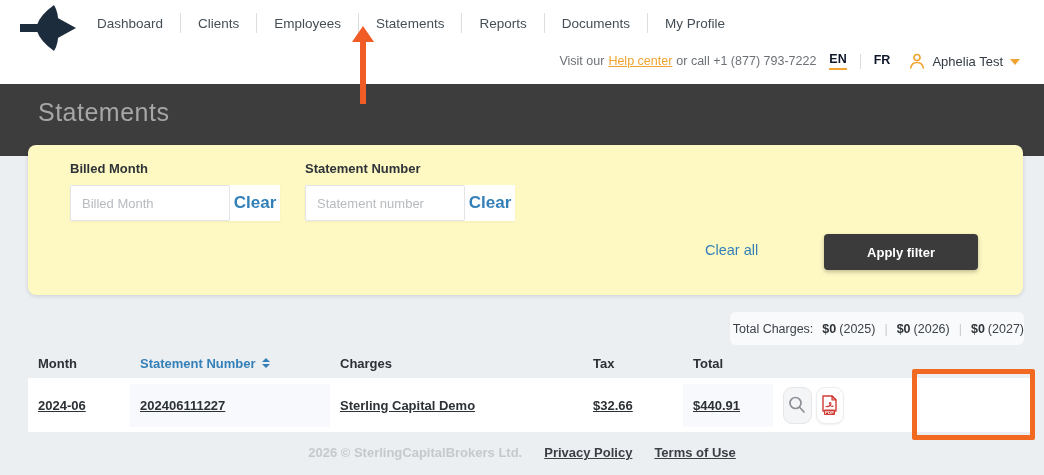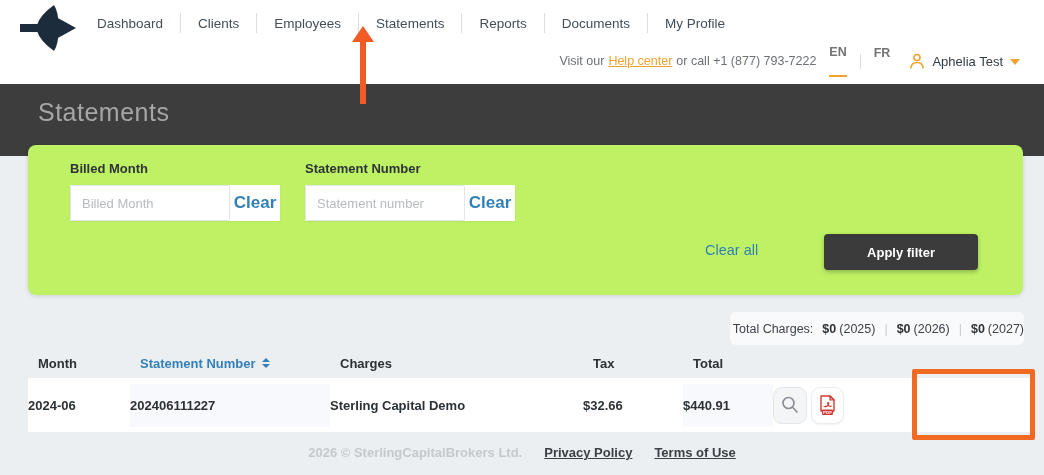--- a/index.html
+++ b/index.html
@@ -10,32 +10,32 @@
   
   .topbar { position:absolute; left:0; top:0; width:1044px; height:84px; background:#ffffff; z-index:1; }
   .nav-row { position:absolute; left:0; top:0; width:100%; height:46px; display:flex; align-items:center; }
   .logo { position:absolute; left:20px; top:5px; width:56px; height:46px; cursor:pointer; }
   .menu { position:absolute; left:80px; top:0; height:46px; display:flex; align-items:center; }
   .nav-item { font-size:13.5px; color:#454e56; padding:0 17px; text-decoration:none; cursor:pointer; white-space:nowrap; }
   .nav-div { width:1px; height:20px; background:#dcdfe2; }
   .help-row { position:absolute; right:24px; top:46px; height:30px; display:flex; align-items:center; gap:13px; font-size:12.5px; color:#6b7177; }
   .help-text { display:inline-flex; gap:4px; align-items:center; }
   .help-link { color:#f0a330; text-decoration:underline; cursor:pointer; }
-  .lang { color:#737373; font-weight:bold; cursor:pointer; padding-bottom:16px; }
+  .lang { color:#0f172a; font-weight:bold; cursor:pointer; padding-bottom:2px; }
   .lang.en { border-bottom:2px solid #f0a330; }
   .lang-div { width:1px; height:15px; background:#d9dcdf; }
   .user { display:inline-flex; align-items:center; gap:7px; cursor:pointer; color:#333c44; font-size:13px; margin-left:6px; }
   .chev { width:0; height:0; border-left:5px solid transparent; border-right:5px solid transparent; border-top:6px solid #f0a330; margin-top:2px; }
 
   
   .hero { position:absolute; left:0; top:84px; width:1044px; height:72px; background:#3d3d3d; }
   .hero h1 { position:absolute; left:38px; top:14px; font-size:25px; font-weight:400; color:#a6a6a6; letter-spacing:.5px; }
 
   
-  .filter-card { position:absolute; left:28px; top:145px; width:995px; height:150px; background:#bef264; border-radius:8px; box-shadow:0 1px 4px rgba(0,0,0,.14); z-index:2; }
+  .filter-card { position:absolute; left:28px; top:145px; width:995px; height:150px; background:#fef9c3; border-radius:8px; box-shadow:0 1px 4px rgba(0,0,0,.14); z-index:2; }
   .field { position:absolute; top:16px; }
   .field.f1 { left:42px; }
   .field.f2 { left:277px; }
   .field label { display:block; font-size:13px; font-weight:bold; color:#2e3338; margin-bottom:9px; }
   .input-group { display:flex; background:#fff; box-shadow:0 1px 2px rgba(0,0,0,.05); }
   .input-group input { width:160px; height:36px; border:1px solid #e2e4e7; border-radius:2px; padding:0 11px; font-size:13px; color:#333; font-family:inherit; background:#fff; }
   .input-group input::placeholder { color:#b7bbbf; }
   .clear-btn { width:50px; height:36px; border:none; background:#fff; color:#3380b8; font-size:17px; font-weight:bold; cursor:pointer; font-family:inherit; }
   .clear-all { position:absolute; left:677px; top:97px; font-size:14.5px; color:#3380b8; cursor:pointer; text-decoration:none; }
   .apply-btn { position:absolute; left:796px; top:89px; width:154px; height:36px; background:#3b3b3b; color:#fff; font-size:13px; font-weight:bold; border:none; border-radius:4px; cursor:pointer; font-family:inherit; box-shadow:0 2px 4px rgba(0,0,0,.25); }
@@ -49,21 +49,21 @@
   
   .thead, .trow { position:absolute; left:28px; width:1007px; display:grid; grid-template-columns:102px 200px 253px 100px 90px 100px 162px; align-items:center; }
   .thead { top:348px; height:30px; }
   .th { font-size:13px; font-weight:bold; color:#2c3136; padding-left:10px; display:flex; align-items:center; }
   .th.blue { color:#3380b8; cursor:pointer; }
   .sort { display:inline-flex; flex-direction:column; margin-left:6px; gap:2px; }
   .sort i { display:block; width:0; height:0; border-left:4px solid transparent; border-right:4px solid transparent; }
   .sort .up { border-bottom:4px solid #3380b8; }
   .sort .down { border-top:4px solid #3380b8; }
   .trow { top:378px; height:54px; background:#ffffff; }
-  .td { font-size:13px; font-weight:bold; color:#2c3136; height:43px; display:flex; align-items:center; }
+  .td { font-size:13px; font-weight:bold; color:#2c3136; padding-left:10px; height:43px; display:flex; align-items:center;text-decoration:underline; }
   .td.striped { background:#f7f9fc; }
   .td.actions { justify-content:flex-end; padding-right:29px; gap:4px; }
   .icon-btn { width:37px; height:37px; border-radius:9px; display:flex; align-items:center; justify-content:center; cursor:pointer; }
   .icon-btn.search { background:#f4f5f6; border:1px solid #e5e6e8; }
   .icon-btn.pdf { background:#fefefe; border:1px solid #ededee; box-shadow:0 1px 2px rgba(0,0,0,.06); }
 
   
   .footer { position:absolute; left:0; top:445px; width:1044px; display:flex; justify-content:center; align-items:center; gap:22px; font-size:13px; font-weight:bold; }
   .copyright { color:#c6c9cc; }
   .foot-link { color:#3b4046; text-decoration:underline; cursor:pointer; }

